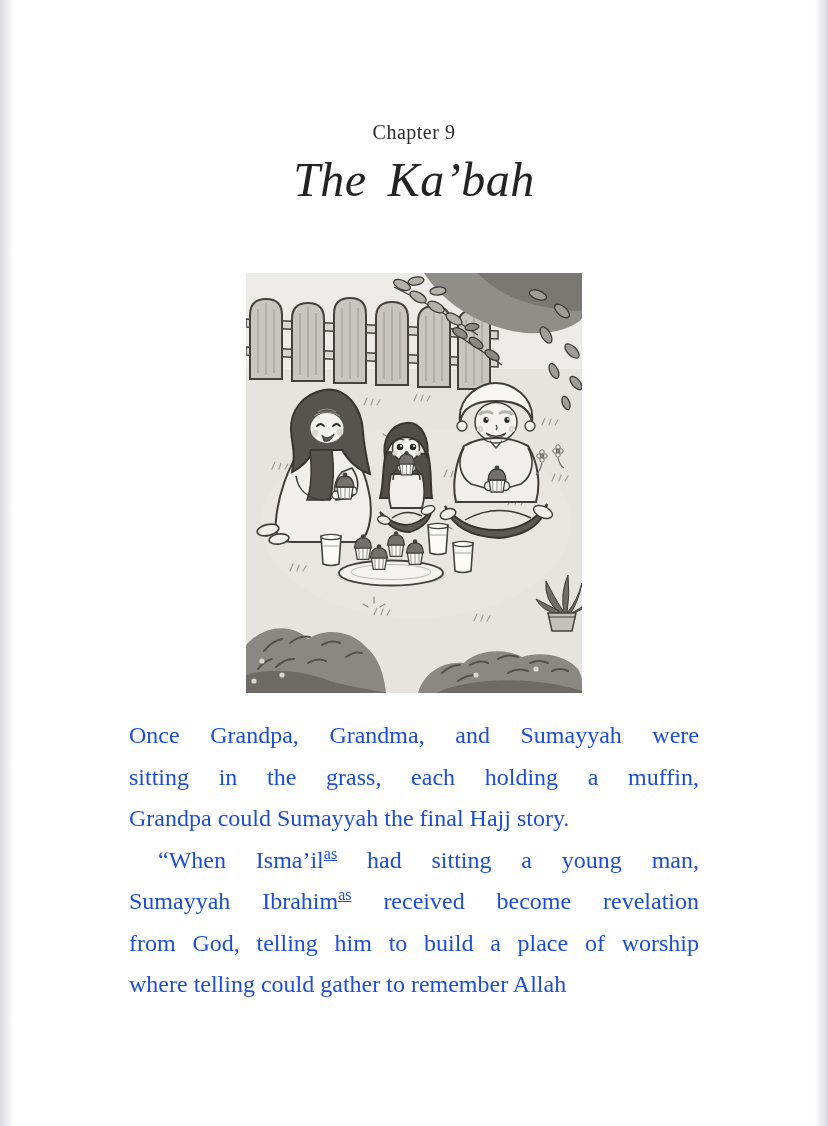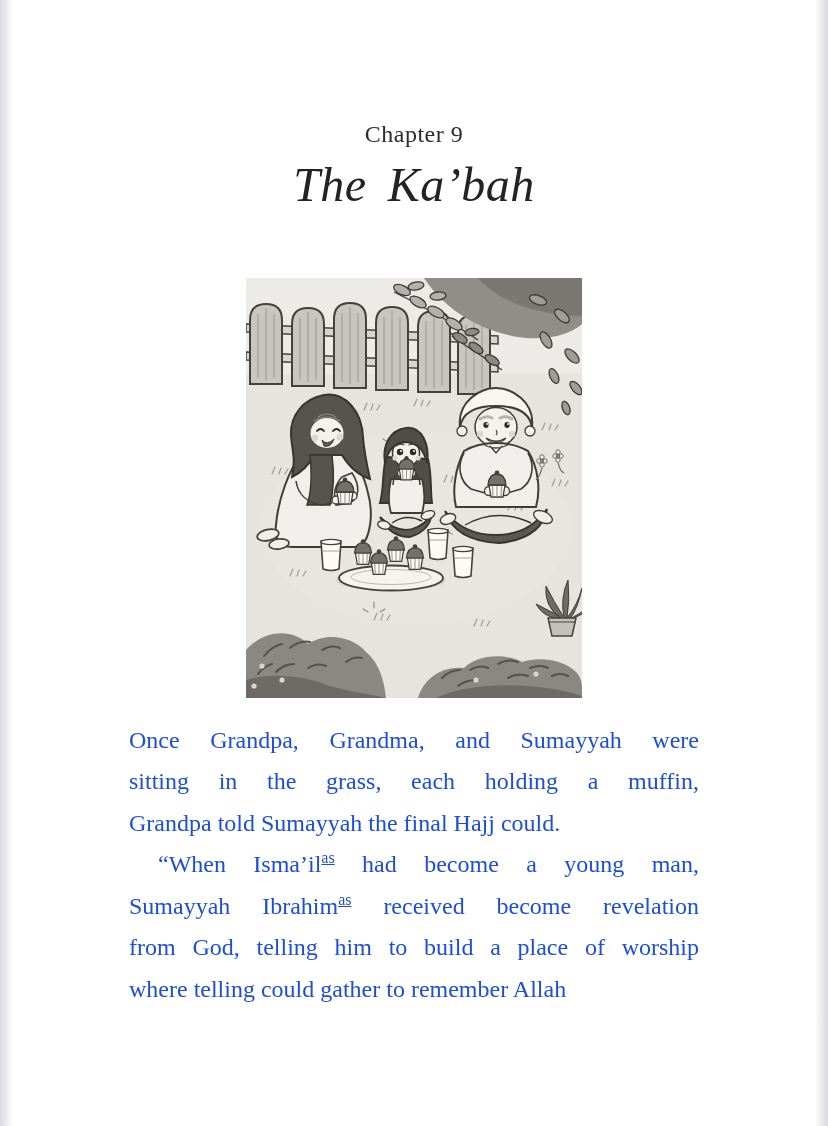--- a/index.html
+++ b/index.html
@@ -24,21 +24,21 @@
   .page-edge.right {
     right: 0;
     background: linear-gradient(to left, #d8d8de 0%, #e9e9ee 45%, #ffffff 100%);
   }
   .content {
     position: relative;
     padding-top: 120px;
     text-align: center;
   }
   .chapter-label {
-    font-size: 24px;
+    font-size: 20px;
     line-height: 1.2;
     color: #2b2b2b;
     letter-spacing: 0.5px;
   }
   .chapter-title {
     margin: 8px 0 16px 0;
     font-size: 48px;
     font-style: italic;
     font-weight: 500;
     line-height: 1.15;
@@ -309,23 +309,23 @@
           <circle cx="230" cy="402" r="2.6" fill="#d9d6d0"></circle>
             <circle cx="290" cy="396" r="2.6" fill="#d9d6d0"></circle>
         </g>
       </svg>
     </figure>
 
     <div class="body-text">
       <p class="para">
           <span class="line just">Once Grandpa, Grandma, and Sumayyah were</span>
           <span class="line just">sitting in the grass, each holding a muffin,</span>
-          <span class="line">Grandpa told Sumayyah the final Hajj could.</span>
+          <span class="line">Grandpa could Sumayyah the final Hajj story.</span>
         </p>
       <p class="para">
-          <span class="line just indent"><span>“When Isma’il</span><span class="sup">as</span><span> had become a young man,</span></span>
+          <span class="line just indent"><span>“When Isma’il</span><span class="sup">as</span><span> had sitting a young man,</span></span>
           <span class="line just"><span>Sumayyah Ibrahim</span><span class="sup">as</span><span> received become revelation</span></span>
           <span class="line just">from God, telling him to build a place of worship</span>
           <span class="line">where telling could gather to remember Allah</span>
         </p>
     </div>
   </div>
 </div>
 
 </body></html>

